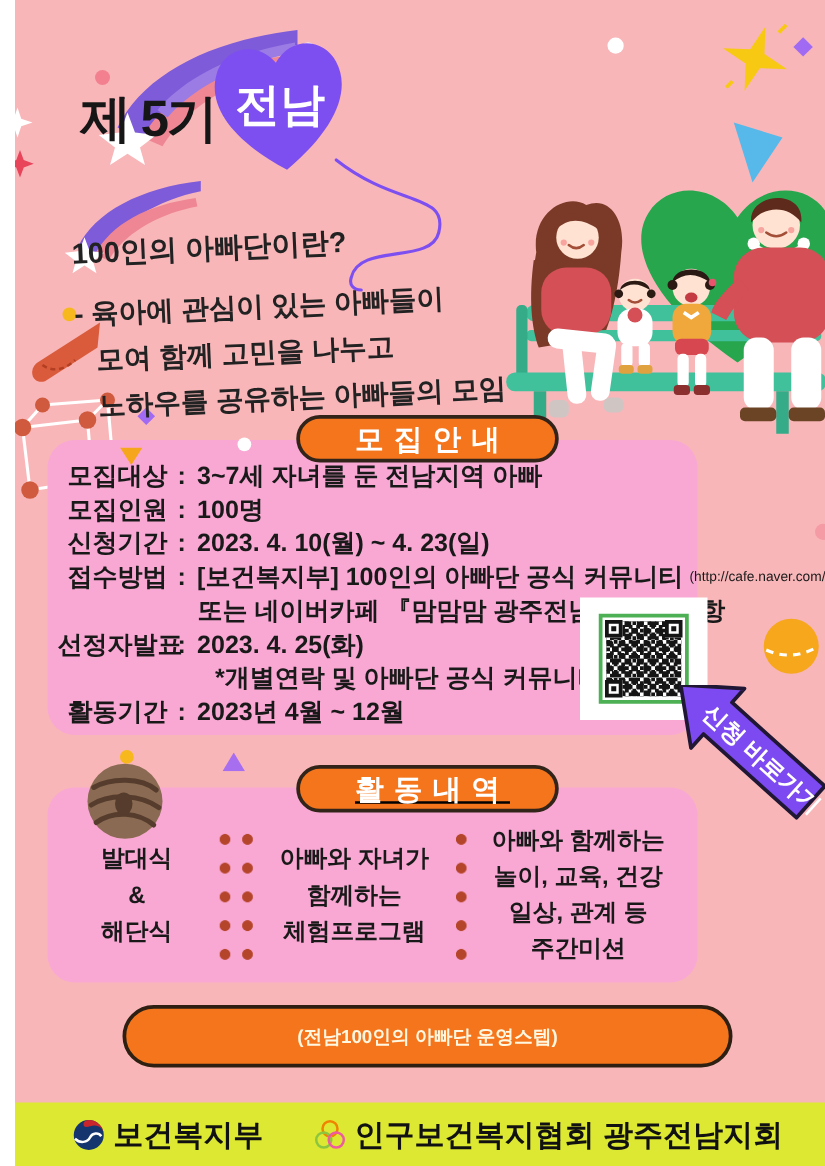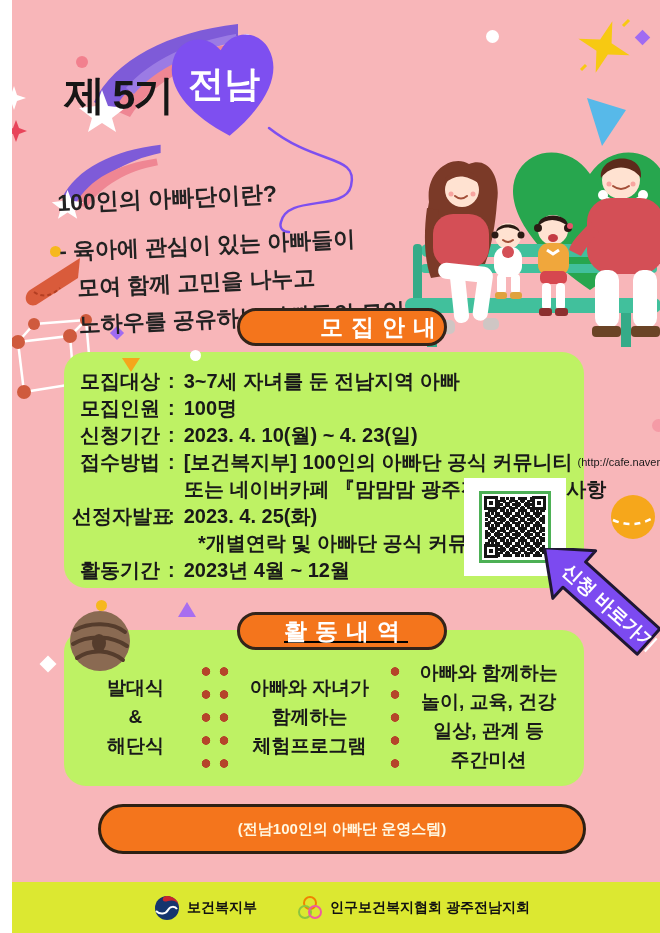--- a/index.html
+++ b/index.html
@@ -16,25 +16,25 @@
 
   
   .intro{position:absolute;left:48px;top:180px;width:360px;transform:rotate(-2.5deg);color:#222;z-index:2;}
   .intro-h{font-size:23px;font-weight:800;margin-bottom:14px;}
   .intro-l{font-size:22px;font-weight:700;line-height:37px;}
   .intro-l.ind{padding-left:16px;}
 
   
   .pill{position:absolute;left:225px;width:210px;height:38px;background:#f4751c;border:3px solid #33241a;border-radius:24px;display:flex;align-items:center;justify-content:center;z-index:5;box-sizing:border-box;}
   .pill span{color:#fff;font-size:23px;font-weight:800;letter-spacing:8px;text-indent:8px;white-space:nowrap;}
-  .pill1{top:308px;justify-content:flex-end;}
+  .pill1{top:332px;}
   .pill2{top:612px;text-decoration:underline;}
 
   
-  .ybox{position:absolute;left:52px;width:520px;background:#bef264;border-radius:22px;z-index:2;box-sizing:border-box;}
+  .ybox{position:absolute;left:26px;width:520px;background:#f9a8d4;border-radius:22px;z-index:2;box-sizing:border-box;}
   .box1{top:352px;height:236px;padding:16px 0 0 16px;}
   .box2{top:630px;height:156px;display:flex;align-items:center;padding:24px 11px 8px 10px;}
 
   .info-row{display:flex;font-size:20px;font-weight:700;color:#191919;line-height:27px;white-space:nowrap;}
   .info-row .lbl{display:inline-block;width:88px;flex:none;}
   .info-row.wide .lbl{width:96px;margin-left:-8px;}
   .info-row .colon{flex:none;margin-right:9px;}
   .info-row .small-url{font-size:11px;font-weight:400;margin-left:5px;align-self:center;}
   .info-cont{font-size:20px;font-weight:700;color:#191919;line-height:27px;white-space:nowrap;}
   .ind1{padding-left:104px;}
@@ -55,21 +55,21 @@
   
   .dot{position:absolute;border-radius:50%;}
   .diamond{position:absolute;transform:rotate(45deg);}
   .orange-ball{position:absolute;left:598px;top:494px;z-index:3;}
   .contact{position:absolute;left:86px;top:804px;width:488px;height:50px;background:#f4751c;border:3px solid #2d2013;border-radius:28px;display:flex;align-items:center;justify-content:center;gap:8px;z-index:4;box-sizing:border-box;white-space:nowrap;}
   .contact .main{color:#fff7e0;font-size:21px;font-weight:800;}
   .contact .sub{color:#fff7e0;font-size:15px;font-weight:700;}
 
   .footer{position:absolute;left:0;top:882px;width:660px;height:51px;background:#dce831;display:flex;align-items:center;justify-content:center;gap:40px;z-index:4;}
   .org{display:flex;align-items:center;gap:7px;}
-  .org .org-name{font-size:14px;font-weight:800;color:#111;white-space:nowrap;}
+  .org .org-name{font-size:24px;font-weight:800;color:#111;white-space:nowrap;}
 
   .z1{z-index:1;} .z3{z-index:3;} .z5{z-index:5;} .z6{z-index:6;}
 </style>
 </head>
 <body>
 
 <div class="poster">
 
   <svg class="abs z1" style="left:38px;top:22px;" width="190" height="110" viewBox="0 0 190 110">
     <path d="M188 2 C118 10 64 38 44 80 L66 92 C90 52 138 24 188 14 Z" fill="#7e5bd8"></path>

